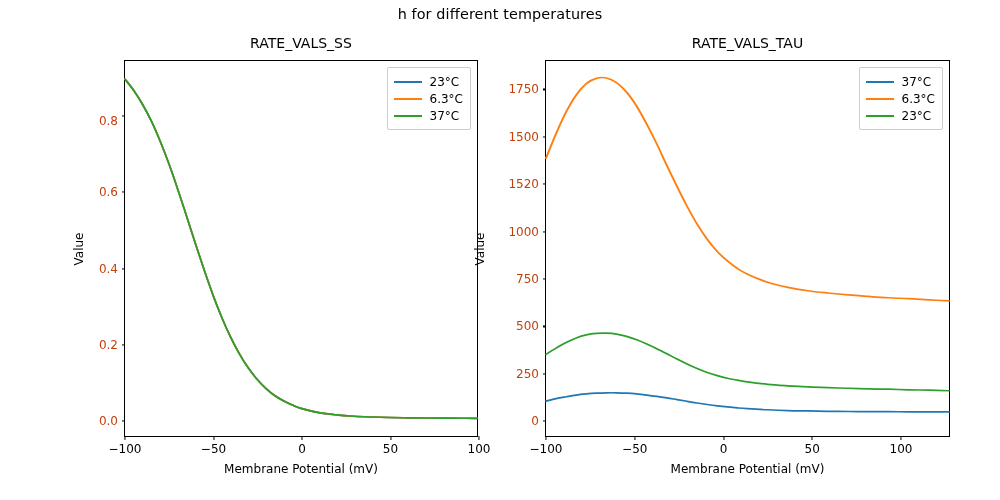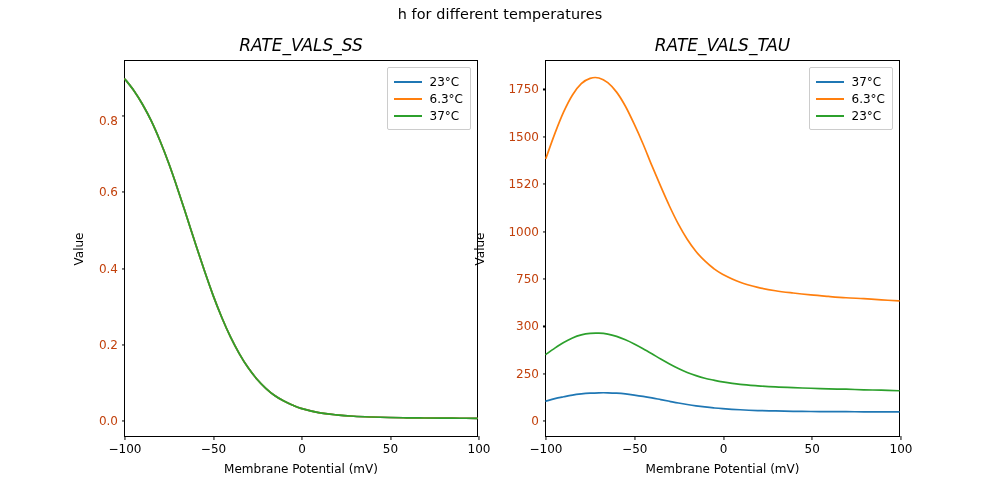--- a/index.html
+++ b/index.html
@@ -40,32 +40,31 @@
   }
   #axes-ss {
     left: 124px;
     top: 60px;
     width: 354px;
     height: 377px;
   }
   #axes-tau {
     left: 545px;
     top: 60px;
-    width: 355px;
+    width: 405px;
     height: 377px;
   }
   .axes-title {
     position: absolute;
     width: 100%;
     text-align: center;
     top: -26px;
     left: 0;
-    font-size: 17px;
-    color: #000000;
-    font-style: italic;
+    font-size: 14px;
+    color: #000000;
   }
   .plot-svg {
     position: absolute;
     left: 0; top: 0;
     width: 100%;
     height: 100%;
     display: block;
     overflow: visible;
   }
   
@@ -236,21 +235,21 @@
         <div class="legend-row">
           <span class="legend-swatch" style="background: rgb(44, 160, 44);"></span>
           <span class="legend-label">23°C</span>
         </div>
       </div>
   <div class="tickmark-y" style="top: 360.312px;"></div>
       <div class="ytick" style="top: 360.312px;">0</div>
       <div class="tickmark-y" style="top: 312.902px;"></div>
       <div class="ytick" style="top: 312.902px;">250</div>
       <div class="tickmark-y" style="top: 265.493px;"></div>
-      <div class="ytick" style="top: 265.493px;">300</div>
+      <div class="ytick" style="top: 265.493px;">500</div>
       <div class="tickmark-y" style="top: 218.084px;"></div>
       <div class="ytick" style="top: 218.084px;">750</div>
       <div class="tickmark-y" style="top: 170.674px;"></div>
       <div class="ytick" style="top: 170.674px;">1000</div>
       <div class="tickmark-y" style="top: 123.265px;"></div>
       <div class="ytick" style="top: 123.265px;">1520</div>
       <div class="tickmark-y" style="top: 75.8551px;"></div>
       <div class="ytick" style="top: 75.8551px;">1500</div>
       <div class="tickmark-y" style="top: 28.4457px;"></div>
       <div class="ytick" style="top: 28.4457px;">1750</div>

